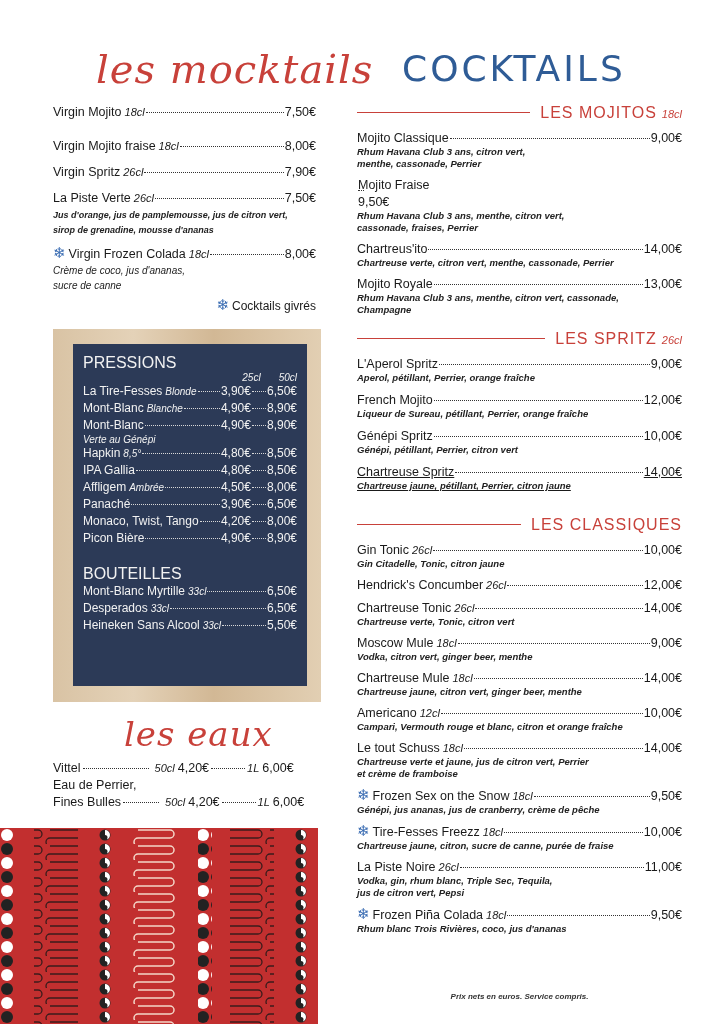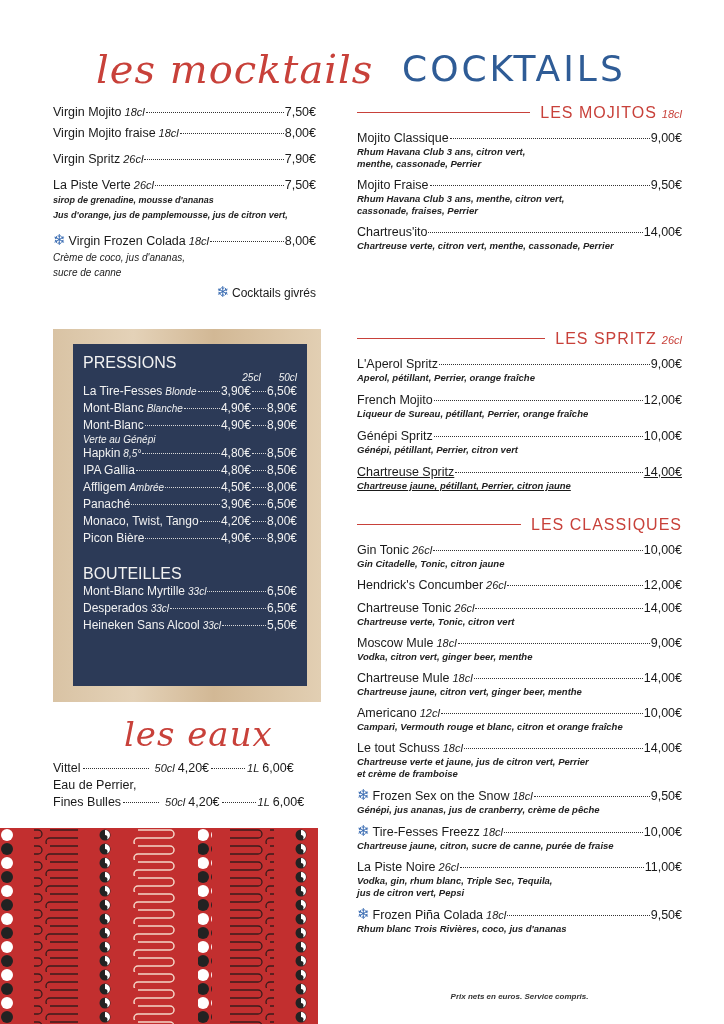--- a/index.html
+++ b/index.html
@@ -60,21 +60,21 @@
     .item .row { font-size: 12.5px; }
 
     .footer-note { position: absolute; left: 357px; width: 325px; top: 992px; text-align: center; font-style: italic; font-size: 8px; font-weight: bold; color: #333; }
   </style>
 </head>
 <body>
 
 <div class="script-title" id="mocktails-title">les mocktails</div>
 
 <div class="left-col" style="top:104px;">
-  <div class="row" style="line-height:17px;margin-bottom:4px;text-align:right;">
+  <div class="row" style="line-height:17px;margin-bottom:17px;text-align:right;">
     <span class="name">Virgin Mojito</span>
       <span class="vol">18cl</span>
       <span class="dots"></span>
       <span class="price">7,50€</span>
   </div>
   <div class="row" style="line-height:17px;margin-bottom:9px;">
     <span class="name">Virgin Mojito fraise</span>
       <span class="vol">18cl</span>
       <span class="dots"></span>
       <span class="price">8,00€</span>
@@ -85,22 +85,22 @@
       <span class="dots"></span>
       <span class="price">7,90€</span>
   </div>
   <div style="margin-bottom:8px;">
     <div class="row" style="line-height:17px;">
       <span class="name">La Piste Verte</span>
         <span class="vol">26cl</span>
         <span class="dots"></span>
         <span class="price">7,50€</span>
     </div>
+    <div class="desc" style="font-size:9px;line-height:17px;">Jus d'orange, jus de pamplemousse, jus de citron vert,</div>
     <div class="desc" style="font-size:9px;line-height:13px;">sirop de grenadine, mousse d'ananas</div>
-    <div class="desc" style="font-size:9px;line-height:17px;">Jus d'orange, jus de pamplemousse, jus de citron vert,</div>
   </div>
   <div>
     <div class="row" style="line-height:17px;">
       <span class="snow">❄</span>
         <span class="name">Virgin Frozen Colada</span>
         <span class="vol">18cl</span>
         <span class="dots"></span>
         <span class="price">8,00€</span>
     </div>
     <div class="desc" style="font-weight:normal;font-size:10px;line-height:16px;">Crème de coco, jus d'ananas,</div>
@@ -280,35 +280,44 @@
     <div class="item" style="margin-bottom: 7px;">
       <div class="row" style="line-height: 16px;">
         <span class="name">Mojito Classique</span>
         <span class="dots"></span>
         <span class="price">9,00€</span>
       </div>
       <div class="desc" style="font-size: 9.5px; line-height: 12px;">Rhum Havana Club 3 ans, citron vert,</div>
       <div class="desc" style="font-size: 9.5px; line-height: 12px;">menthe, cassonade, Perrier</div>
     </div>
     <div class="item" style="margin-bottom: 7px;">
-      <div class="row" style="line-height: 16px;">
+      <div class="row" style="line-height: 16px; flex-direction: column;">
         <span class="name">Mojito Fraise</span>
         <span class="dots"></span>
         <span class="price">9,50€</span>
       </div>
       <div class="desc" style="font-size: 9.5px; line-height: 12px;">Rhum Havana Club 3 ans, menthe, citron vert,</div>
       <div class="desc" style="font-size: 9.5px; line-height: 12px;">cassonade, fraises, Perrier</div>
     </div>
     <div class="item" style="margin-bottom: 7px;">
       <div class="row" style="line-height: 16px;">
         <span class="name">Chartreus'ito</span>
         <span class="dots"></span>
         <span class="price">14,00€</span>
       </div>
       <div class="desc" style="font-size: 9.5px; line-height: 12px;">Chartreuse verte, citron vert, menthe, cassonade, Perrier</div>
+    </div>
+    <div class="item" style="margin-bottom: 7px;">
+      <div class="row" style="line-height: 16px;">
+        <span class="name">Mojito Royale</span>
+        <span class="dots"></span>
+        <span class="price">13,00€</span>
+      </div>
+      <div class="desc" style="font-size: 9.5px; line-height: 12px;">Rhum Havana Club 3 ans, menthe, citron vert, cassonade,</div>
+      <div class="desc" style="font-size: 9.5px; line-height: 12px;">Champagne</div>
     </div>
   </div>
 
 <div class="section-head" style="top:330px;">
   <span class="line"></span>
     <span class="label">LES SPRITZ</span>
     <span class="vol">26cl</span>
 </div>
 <div class="right-list" id="sec1" style="top:356px;">
     <div class="item" style="margin-bottom: 8px;">

